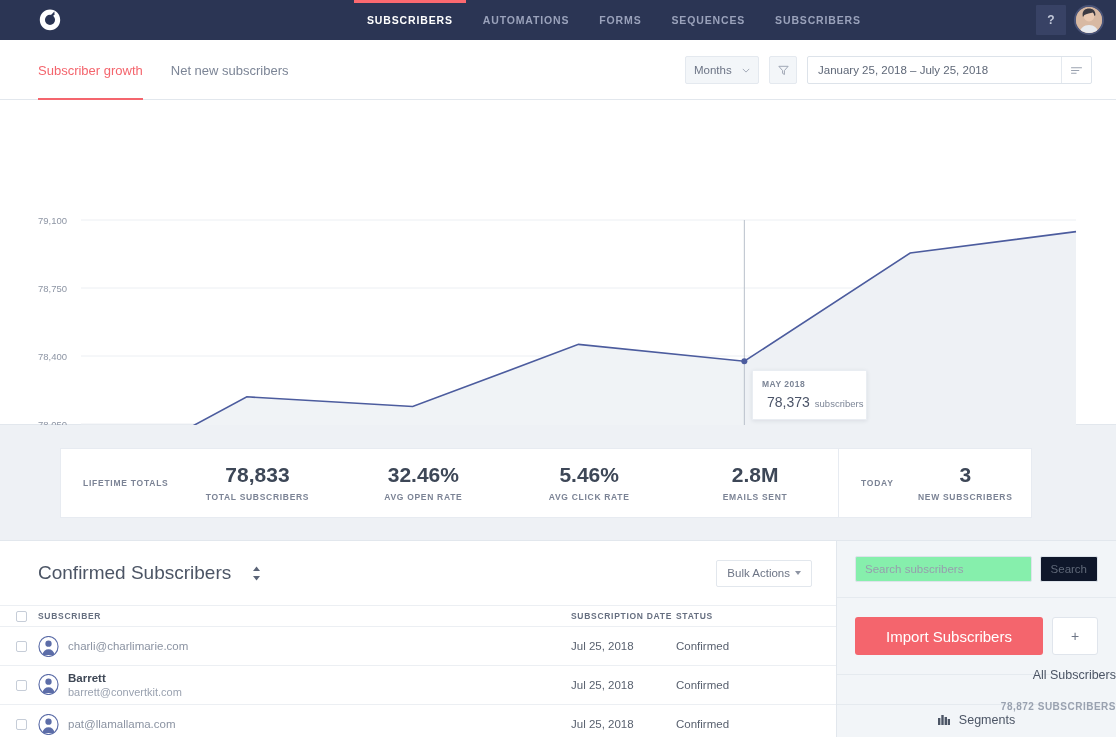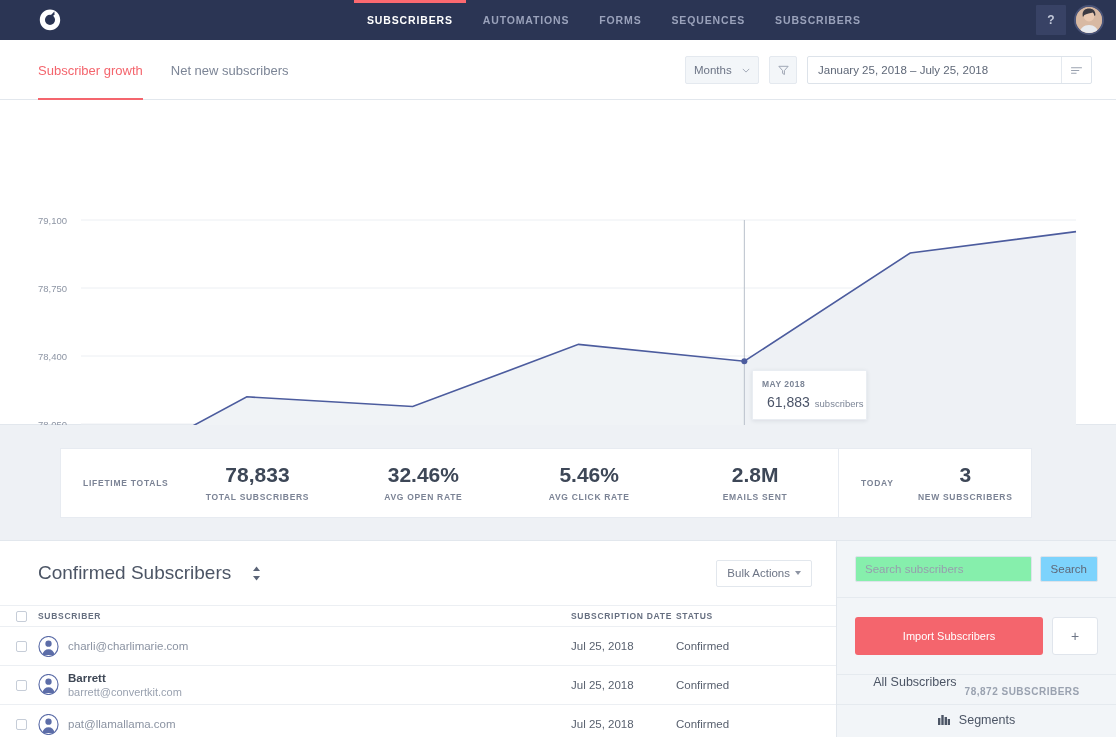--- a/index.html
+++ b/index.html
@@ -191,39 +191,39 @@
   .side-col { width: 280px; background: #f2f5f8; border-top: 1px solid #e2e7ed; border-left: 1px solid #e2e7ed; }
   .side-search { height: 56px; display: flex; align-items: center; padding: 0 18px; gap: 8px; }
   .search-input {
     flex: 1; height: 26px; background: #86efac;
     border: 1px solid #dde3ea; border-radius: 2px;
     padding: 0 9px; font-size: 11.5px; color: #5f6878;
     font-family: "Liberation Sans", sans-serif; outline: none;
   }
   .search-input::placeholder { color: #969ead; }
   .search-btn {
-    height: 26px; padding: 0 10px; background: #7dd3fc;
+    height: 26px; padding: 0 10px; background: #0f172a;
     border: 1px solid #dde3ea; border-radius: 2px;
     font-size: 11.5px; color: #5f6878; cursor: pointer;
     font-family: "Liberation Sans", sans-serif;
   }
   .side-actions { height: 77px; display: flex; align-items: center; padding: 0 18px; gap: 9px; border-top: 1px solid #e5eaef; }
   .import-btn {
     flex: 1; height: 38px; background: #f4656d; color: #ffffff;
-    border: none; border-radius: 3px; font-size: 11px; cursor: pointer;
+    border: none; border-radius: 3px; font-size: 15px; cursor: pointer;
     font-family: "Liberation Sans", sans-serif;
   }
   .plus-btn {
     width: 46px; height: 38px; background: #ffffff; border: 1px solid #e0e5ec;
     border-radius: 3px; font-size: 14px; color: #6d7586; cursor: pointer;
     font-family: "Liberation Sans", sans-serif;
   }
   .side-item {
-    height: 30px; display: flex; align-items: flex-start; justify-content: center; gap: 8px;
-    border-top: 1px solid #e5eaef; cursor: pointer;
+    height: 30px; display: flex; align-items: flex-end; justify-content: center; gap: 8px;
+    border-top: 1px solid #e5eaef; cursor: pointer; flex-direction: column;
   }
   .side-item-label { font-size: 12.5px; color: #4c5565; }
   .side-item-count { font-size: 10px; font-weight: bold; letter-spacing: 0.5px; color: #9aa2b0; margin-top: 11px; }
   .side-item-seg { height: 30px; display: flex; align-items: center; justify-content: center; gap: 9px; border-top: 1px solid #e5eaef; cursor: pointer; }
 </style>
 </head>
 <body>
 
 <div class="topnav">
   <div class="logo-wrap">
@@ -323,21 +323,21 @@
         <text x="744.3333333333333" y="408" text-anchor="middle" font-family="&quot;Liberation Sans&quot;, sans-serif" font-size="9.5" fill="#8d95a4">MAY 2018</text>
         <text x="910.1666666666667" y="408" text-anchor="middle" font-family="&quot;Liberation Sans&quot;, sans-serif" font-size="9.5" fill="#8d95a4">JUN 2018</text>
         <text x="1076" y="408" text-anchor="end" font-family="&quot;Liberation Sans&quot;, sans-serif" font-size="9.5" fill="#8d95a4">JUL 2018</text>
       </g>
   </svg>
 
   <div class="tooltip">
     <div class="tt-title">MAY 2018</div>
     <div class="tt-row">
       <span class="tt-dot"></span>
-      <span class="tt-val">61,883</span>
+      <span class="tt-val">78,373</span>
       <span class="tt-unit">subscribers</span>
     </div>
   </div>
 </div>
 
 <div class="stats-zone">
   <div class="stats-card">
     <div class="stats-left">
       <div class="stat-label-col">LIFETIME TOTALS</div>
       <div class="stat">

